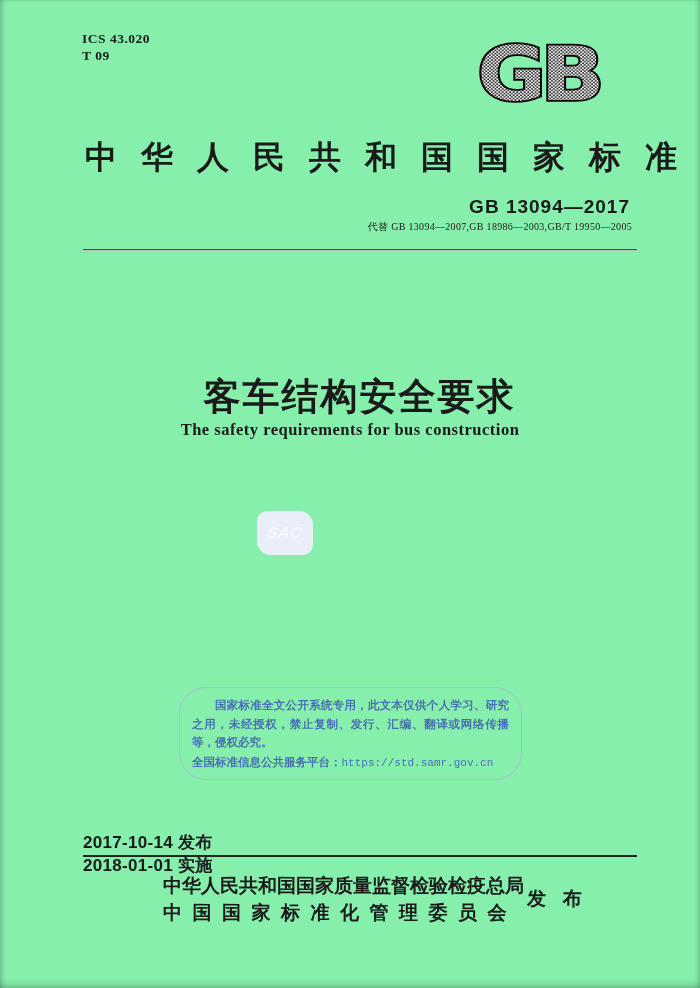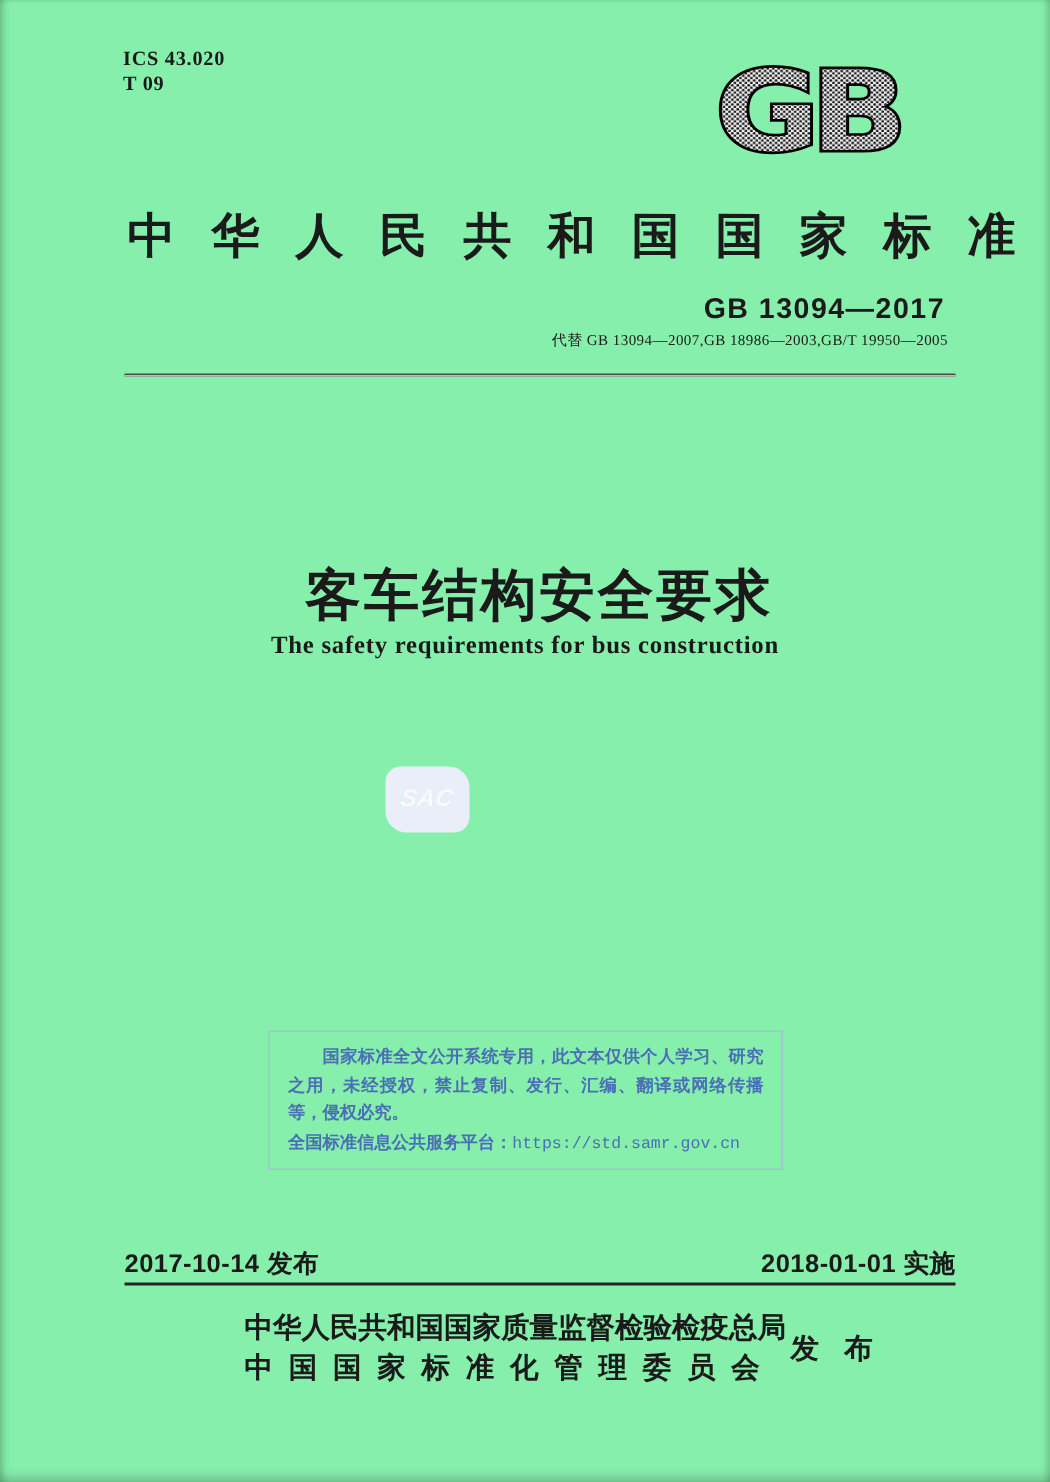--- a/index.html
+++ b/index.html
@@ -102,21 +102,21 @@
   .notice-url {
     font-family: "Liberation Mono", "DejaVu Sans Mono", monospace;
     font-weight: normal; font-size: 11px;
   }
 
   
   .dates-row {
     position: absolute; left: 83px; top: 831px; width: 554px;
     display: flex; justify-content: space-between;
     font-family: "Liberation Sans", "DejaVu Sans", sans-serif;
-    font-weight: bold; font-size: 17px; letter-spacing: 0.3px;
+    font-weight: bold; font-size: 17px; letter-spacing: 0.3px; flex-direction: column;
   }
   .rule-bottom {
     position: absolute; left: 83px; top: 855px; width: 554px; height: 2px;
     background: #222;
   }
 
   
   .issuer-block {
     position: absolute; left: 163px; top: 872px;
     font-family: "Liberation Serif", "DejaVu Serif", serif;
@@ -163,21 +163,21 @@
 
   <div class="rule-top"></div>
 
   <div class="title-zh">客车结构安全要求</div>
   <div class="title-en">The safety requirements for bus construction</div>
 
   <div class="watermark">
     <span>SAC</span>
   </div>
 
-  <div class="notice-box" style="color: rgb(74, 111, 181); border-color: rgb(169, 189, 214);">
+  <div class="notice-box" style="color: rgb(74, 111, 181); border-color: rgb(169, 189, 214); border-radius: 27px;">
     <div class="notice-para">国家标准全文公开系统专用，此文本仅供个人学习、研究之用，未经授权，禁止复制、发行、汇编、翻译或网络传播等，侵权必究。</div>
     <div class="notice-platform">
       <span>全国标准信息公共服务平台：</span><span class="notice-url">https://std.samr.gov.cn</span>
     </div>
   </div>
 
   <div class="dates-row">
     <span>2017-10-14 发布</span>
     <span>2018-01-01 实施</span>
   </div>

